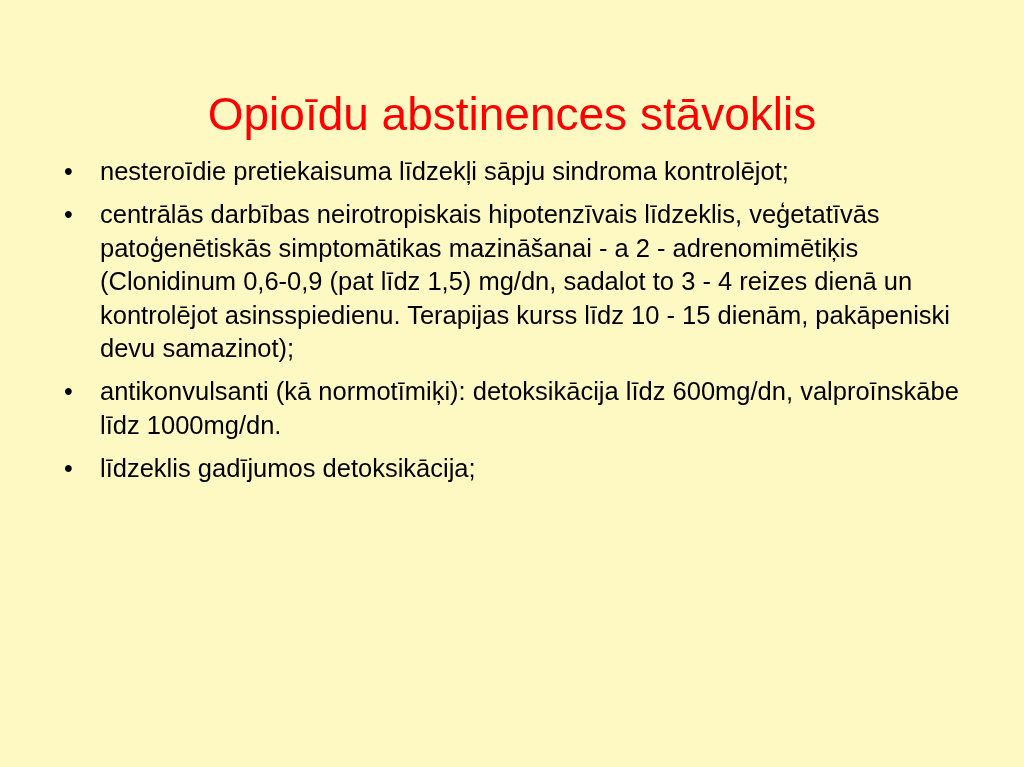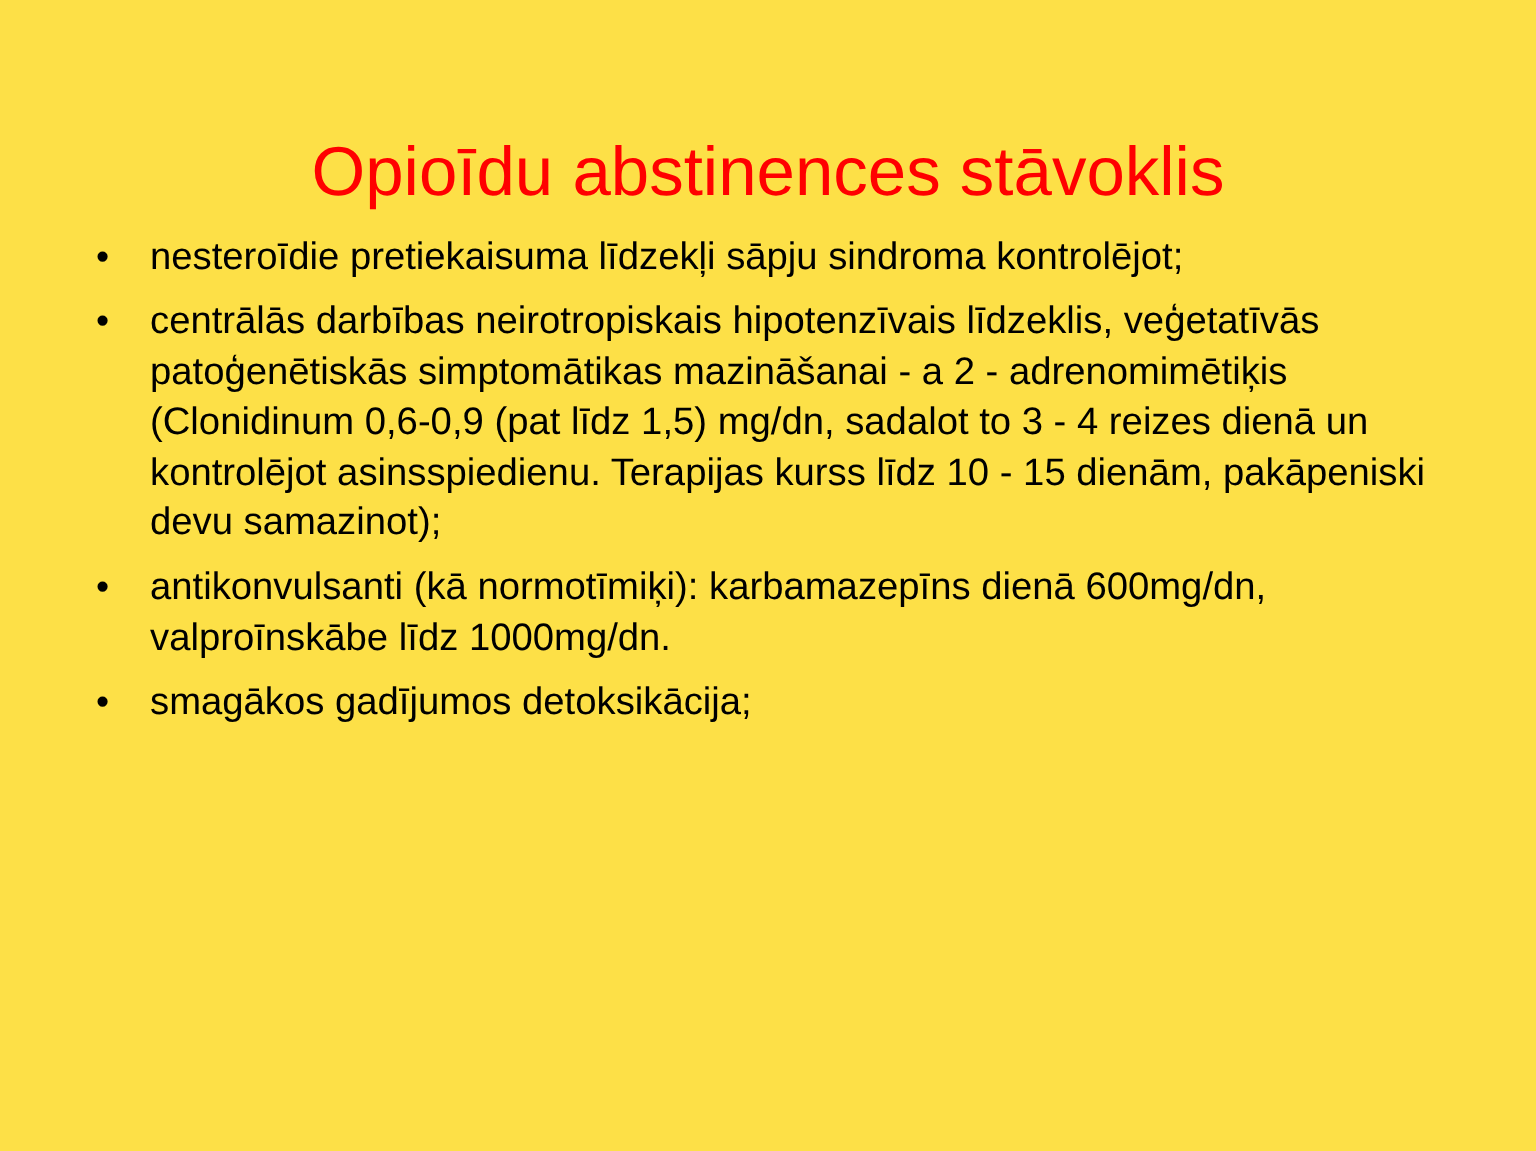--- a/index.html
+++ b/index.html
@@ -11,21 +11,21 @@
     height: 767px;
     background: #ffffff;
     font-family: "Liberation Sans", sans-serif;
     overflow: hidden;
   }
   .slide {
     position: relative;
     width: 1024px;
     height: 767px;
     box-sizing: border-box;
-    background: #fde047;
+    background: #fef9c3;
   }
   .slide-title {
     position: absolute;
     top: 58px;
     left: 0;
     width: 1024px;
     text-align: center;
     color: #FF0000;
     font-size: 46px;
     font-weight: normal;
@@ -77,22 +77,22 @@
       <li>
         <span class="bullet-dot">•</span>
         <span class="bullet-text">nesteroīdie pretiekaisuma līdzekļi sāpju sindroma kontrolējot;</span>
       </li>
       <li>
         <span class="bullet-dot">•</span>
         <span class="bullet-text"> centrālās darbības neirotropiskais hipotenzīvais līdzeklis, veģetatīvās patoģenētiskās simptomātikas mazināšanai - a 2 - adrenomimētiķis (Clonidinum 0,6-0,9 (pat līdz 1,5) mg/dn, sadalot to 3 - 4 reizes dienā un kontrolējot asinsspiedienu. Terapijas kurss līdz 10 - 15 dienām, pakāpeniski devu samazinot);</span>
       </li>
       <li>
         <span class="bullet-dot">•</span>
-        <span class="bullet-text"> antikonvulsanti (kā normotīmiķi): karbamazepīns dienā 600mg/dn, valproīnskābe līdz 1000mg/dn.</span>
+        <span class="bullet-text"> antikonvulsanti (kā normotīmiķi): detoksikācija līdz 600mg/dn, valproīnskābe līdz 1000mg/dn.</span>
       </li>
       <li>
         <span class="bullet-dot">•</span>
-        <span class="bullet-text">smagākos gadījumos detoksikācija;</span>
+        <span class="bullet-text">līdzeklis gadījumos detoksikācija;</span>
       </li>
     </ul>
   </div>
 
 </div>
 
 </body></html>

